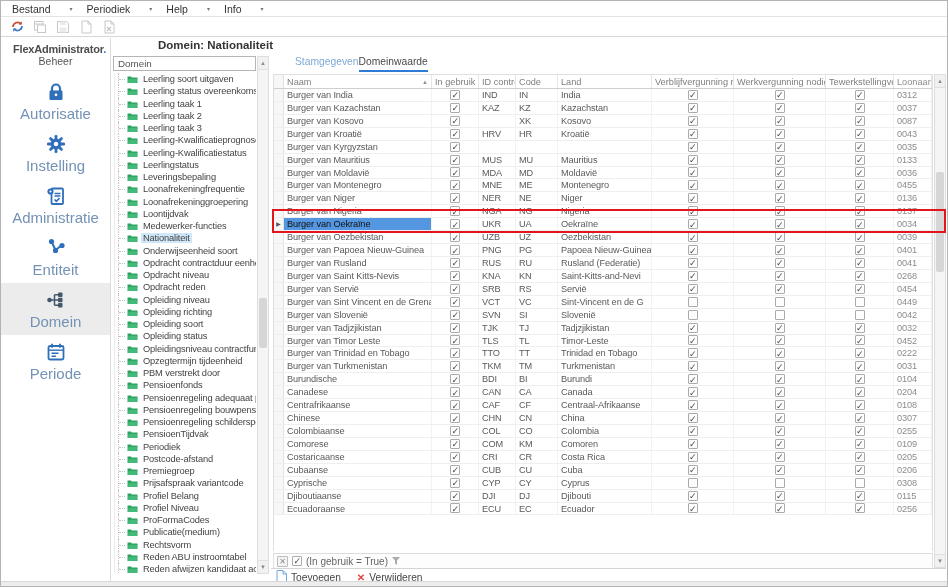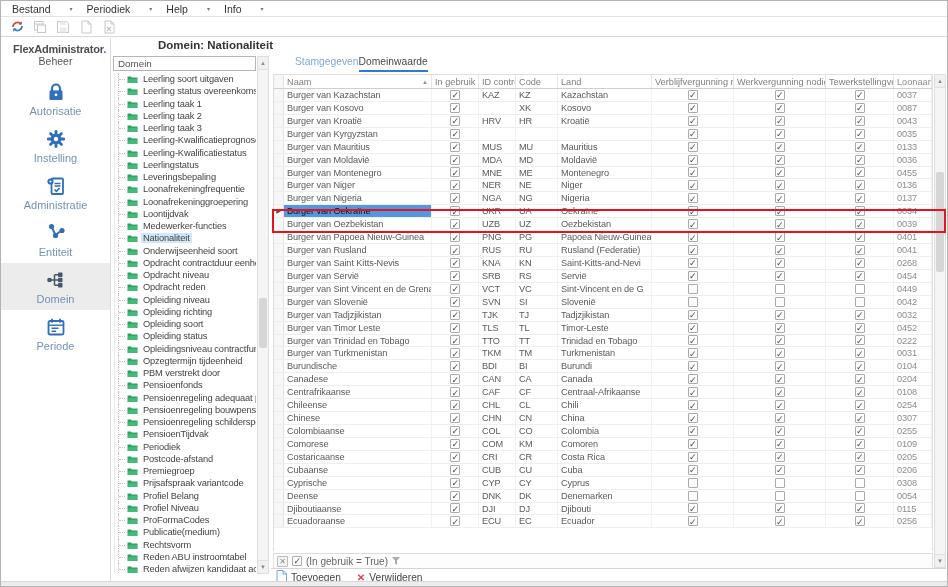--- a/index.html
+++ b/index.html
@@ -18,21 +18,21 @@
 
   
   .sidebar { position:absolute; top:37px; left:0; width:110px; bottom:5px; background:#fff; border-right:1px solid #dcdcdc; }
   .app-title { padding:5px 0 0 12px; font-size:11px; font-weight:bold; color:#4d4d4d; letter-spacing:-0.2px; white-space:nowrap; }
   .app-title .dot { color:#2e7cd6; }
   .side-header { text-align:center; font-size:10.5px; color:#555; }
   .side-nav { margin-top:8px; display:flex; flex-direction:column; }
   .side-item { display:flex; flex-direction:column; align-items:center; padding:6px 0 5px 0; cursor:pointer; }
   .side-item.selected { background:#ececec; }
   .side-item .s-icon { width:22px; height:22px; }
-  .side-item .s-label { margin-top:2px; font-size:11px; color:#7392b5; }
+  .side-item .s-label { margin-top:2px; font-size:15px; color:#7392b5; }
 
   
   .page-title { position:absolute; left:113px; top:38px; font-size:11.5px; font-weight:bold; color:#333;margin-left:44px; }
 
   
   .tree-panel { position:absolute; left:112px; top:55px; width:156px; bottom:12px; background:#fff; }
   .tree-search { position:absolute; left:0; top:0; right:13px; height:15px; border:1px solid #b5b5b5; font-size:9.8px; color:#555; padding:1px 4px; background:#fff; white-space:nowrap; overflow:hidden; }
   .tree-list { position:absolute; left:1px; top:17px; right:13px; bottom:1px; overflow:hidden; border-left:1px solid #ededed; }
   .tree-row { height:12.26px; display:flex; align-items:center; padding-left:3px; white-space:nowrap; cursor:pointer; }
   .guide { width:8px; height:12.26px; border-left:1px dotted #c3c3c3; position:relative; flex:0 0 8px; }
@@ -600,20 +600,40 @@
           <div class="g-hcell c-tewerk">
             <span>Tewerkstellingvergur</span>
           </div>
           <div class="g-hcell c-loon">
             <span>Loonaangi</span>
           </div>
         </div>
       <div class="g-body">
           <div class="g-row">
             <div class="g-cell c-ind"></div>
+            <div class="g-cell c-naam">Burger van India</div>
+            <div class="g-cell c-gebruik cellcheck">
+              <span class="cb checked"></span>
+            </div>
+            <div class="g-cell c-id">IND</div>
+            <div class="g-cell c-code">IN</div>
+            <div class="g-cell c-land">India</div>
+            <div class="g-cell c-verblijf cellcheck">
+              <span class="cb checked"></span>
+            </div>
+            <div class="g-cell c-werk cellcheck">
+              <span class="cb checked"></span>
+            </div>
+            <div class="g-cell c-tewerk cellcheck">
+              <span class="cb checked"></span>
+            </div>
+            <div class="g-cell c-loon">0312</div>
+          </div>
+          <div class="g-row">
+            <div class="g-cell c-ind"></div>
             <div class="g-cell c-naam">Burger van Kazachstan</div>
             <div class="g-cell c-gebruik cellcheck">
               <span class="cb checked"></span>
             </div>
             <div class="g-cell c-id">KAZ</div>
             <div class="g-cell c-code">KZ</div>
             <div class="g-cell c-land">Kazachstan</div>
             <div class="g-cell c-verblijf cellcheck">
               <span class="cb checked"></span>
             </div>
@@ -1080,40 +1100,20 @@
             <div class="g-cell c-werk cellcheck">
               <span class="cb checked"></span>
             </div>
             <div class="g-cell c-tewerk cellcheck">
               <span class="cb checked"></span>
             </div>
             <div class="g-cell c-loon">0108</div>
           </div>
           <div class="g-row">
             <div class="g-cell c-ind"></div>
-            <div class="g-cell c-naam">Chileense</div>
-            <div class="g-cell c-gebruik cellcheck">
-              <span class="cb checked"></span>
-            </div>
-            <div class="g-cell c-id">CHL</div>
-            <div class="g-cell c-code">CL</div>
-            <div class="g-cell c-land">Chili</div>
-            <div class="g-cell c-verblijf cellcheck">
-              <span class="cb checked"></span>
-            </div>
-            <div class="g-cell c-werk cellcheck">
-              <span class="cb checked"></span>
-            </div>
-            <div class="g-cell c-tewerk cellcheck">
-              <span class="cb checked"></span>
-            </div>
-            <div class="g-cell c-loon">0254</div>
-          </div>
-          <div class="g-row">
-            <div class="g-cell c-ind"></div>
             <div class="g-cell c-naam">Chinese</div>
             <div class="g-cell c-gebruik cellcheck">
               <span class="cb checked"></span>
             </div>
             <div class="g-cell c-id">CHN</div>
             <div class="g-cell c-code">CN</div>
             <div class="g-cell c-land">China</div>
             <div class="g-cell c-verblijf cellcheck">
               <span class="cb checked"></span>
             </div>
@@ -1217,40 +1217,20 @@
             <div class="g-cell c-verblijf cellcheck">
               <span class="cb"></span>
             </div>
             <div class="g-cell c-werk cellcheck">
               <span class="cb"></span>
             </div>
             <div class="g-cell c-tewerk cellcheck">
               <span class="cb"></span>
             </div>
             <div class="g-cell c-loon">0308</div>
-          </div>
-          <div class="g-row">
-            <div class="g-cell c-ind"></div>
-            <div class="g-cell c-naam">Deense</div>
-            <div class="g-cell c-gebruik cellcheck">
-              <span class="cb checked"></span>
-            </div>
-            <div class="g-cell c-id">DNK</div>
-            <div class="g-cell c-code">DK</div>
-            <div class="g-cell c-land">Denemarken</div>
-            <div class="g-cell c-verblijf cellcheck">
-              <span class="cb"></span>
-            </div>
-            <div class="g-cell c-werk cellcheck">
-              <span class="cb"></span>
-            </div>
-            <div class="g-cell c-tewerk cellcheck">
-              <span class="cb"></span>
-            </div>
-            <div class="g-cell c-loon">0054</div>
           </div>
           <div class="g-row">
             <div class="g-cell c-ind"></div>
             <div class="g-cell c-naam">Djiboutiaanse</div>
             <div class="g-cell c-gebruik cellcheck">
               <span class="cb checked"></span>
             </div>
             <div class="g-cell c-id">DJI</div>
             <div class="g-cell c-code">DJ</div>
             <div class="g-cell c-land">Djibouti</div>

